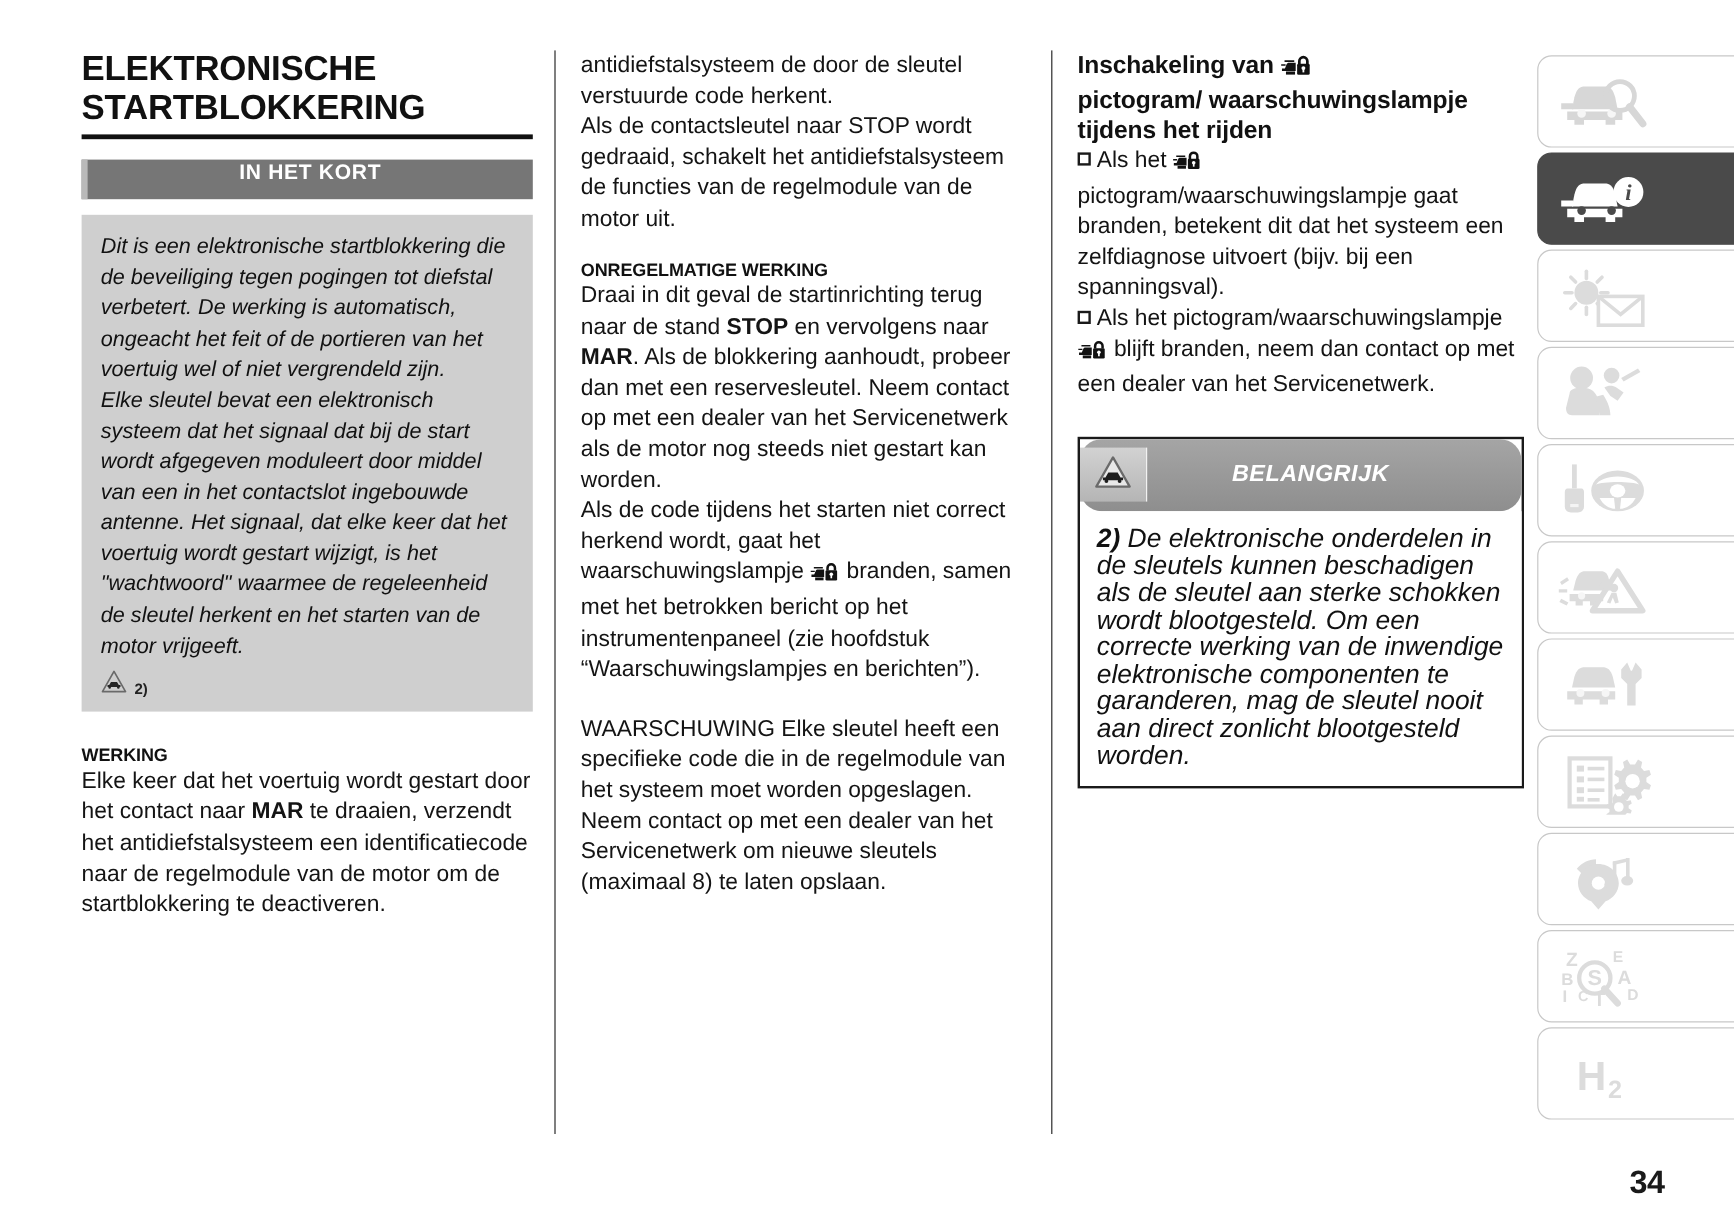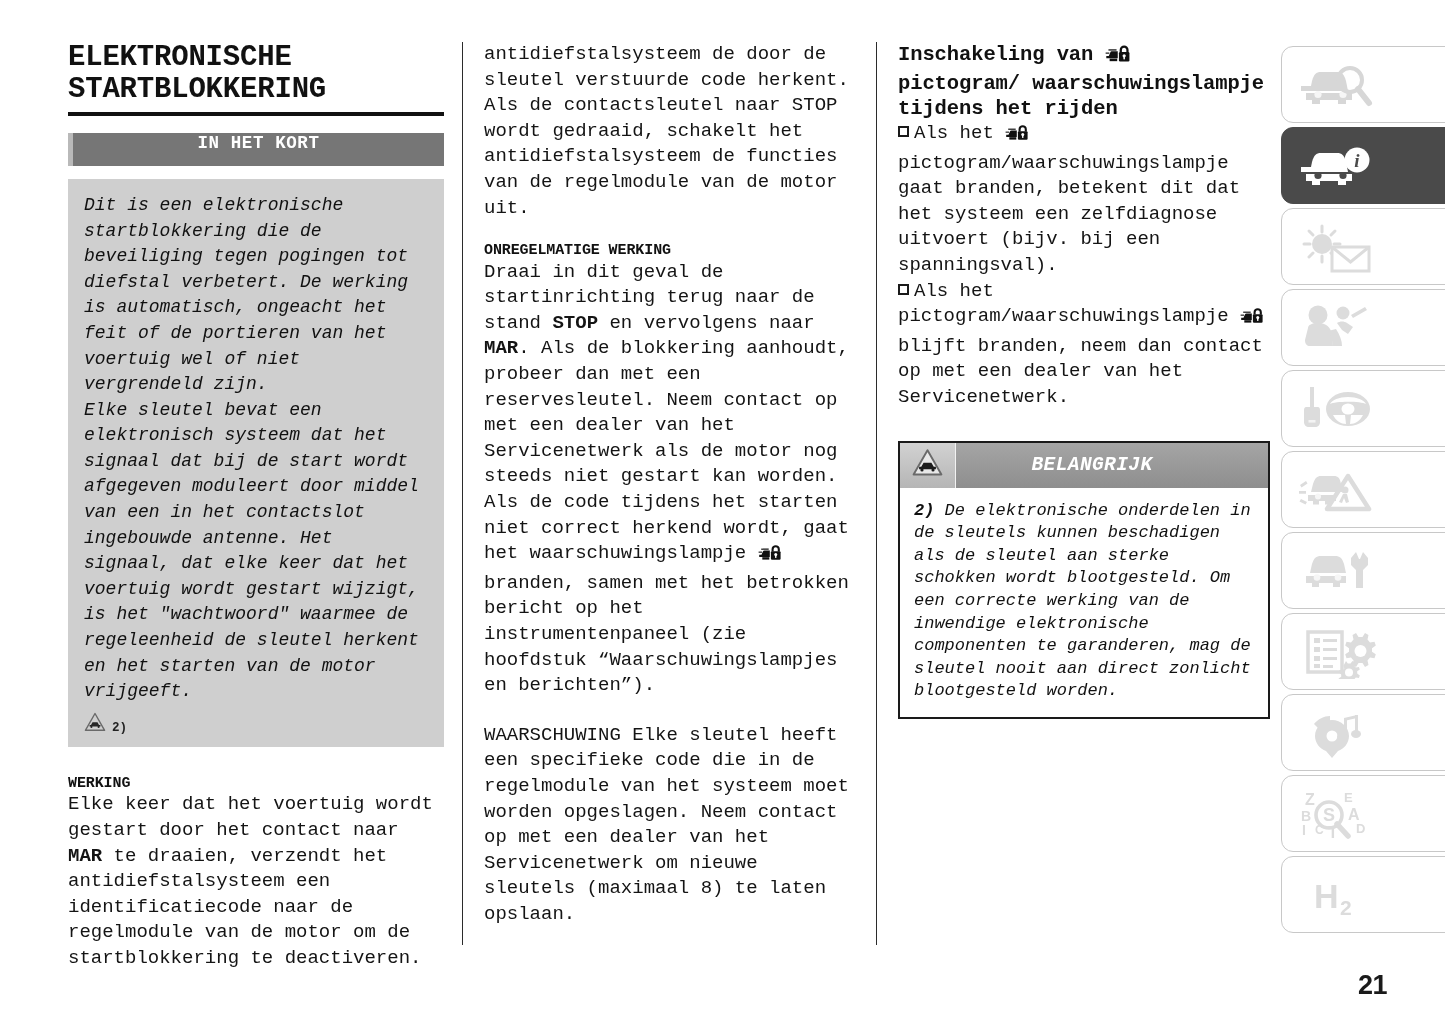--- a/index.html
+++ b/index.html
@@ -5,21 +5,21 @@
   * { box-sizing: border-box; margin: 0; padding: 0; }
   html, body {
     width: 1445px; height: 1018px;
     background: #ffffff;
     font-family: "Liberation Sans", sans-serif;
     overflow: hidden;
   }
   .page { position: relative; width: 1445px; height: 1018px; background:#fff; }
 
   
-  .col { position: absolute; top: 42px; font-family: Liberation Mono, monospace; }
+  .col { position: absolute; top: 42px; }
   .col-1 { left: 68px;  width: 376px; }
   .col-2 { left: 484px; width: 376px; }
   .col-3 { left: 898px; width: 372px; }
 
   .vrule { position: absolute; top: 42px; width: 1px; height: 903px; background: #2b2b2b; }
   .vrule-a { left: 462px; }
   .vrule-b { left: 876px; }
 
   
   h1.title {
@@ -61,36 +61,37 @@
   .gap { height: 24px; }
 
   h2.sub3 {
     font-size: 20.5px; font-weight: 800; color:#111; line-height: 25px;
     letter-spacing: -0.1px;
   }
 
   
   .impbox { margin-top: 30px; border: 2px solid #1a1a1a; }
   .impbox .imphead {
-    display:flex; align-items:center; height: 45px;
+    display:flex; align-items:center; height: 60px;
     background: linear-gradient(to bottom, #a5a5a5, #8e8e8e);
+    border-radius: 18px;
   }
   .impbox .imphead .iconcell {
     width: 56px; height: 45px; display:flex; align-items:center; justify-content:center;
     background: linear-gradient(to bottom, #d2d2d2, #b5b5b5);
     border-right: 1px solid #f2f2f2;
   }
   .impbox .imphead .ttl {
     flex: 1; text-align: center; color:#fff; font-style: italic;
     font-weight: 800; font-size: 19.5px; letter-spacing: .4px;
     padding-right: 40px;
   }
   .impbox .impbody { padding: 12px 14px 14px 14px; background:#fff; }
   .impbox .impbody p {
-    font-style: italic; font-size: 17px; line-height: 22.6px; color: #111;
+    font-style: italic; font-size: 22px; line-height: 22.6px; color: #111;
   }
   .impbox .impbody p b { font-weight: 800; font-style: italic; }
 
   
   .tabs { position: absolute; left: 1281px; top: 46px; width: 168px; }
   .tab {
     height: 77px; margin-bottom: 4px;
     border: 1px solid #c8c8c8;
     border-top-left-radius: 12px; border-bottom-left-radius: 12px;
     background: #fff;
@@ -421,14 +422,14 @@
     <div class="tab">
       <span>
         <svg width="80" height="50" viewBox="0 0 80 50">
           <text x="18" y="38" font-family="Liberation Sans, sans-serif" font-size="34" font-weight="700" fill="#dcdcdc">H</text>
           <text x="44" y="45" font-family="Liberation Sans, sans-serif" font-size="21" font-weight="700" fill="#dcdcdc">2</text>
         </svg>
       </span>
     </div>
   </div>
 
-  <div class="pagenum">21</div>
+  <div class="pagenum">34</div>
 </div>
 
 </body></html>

